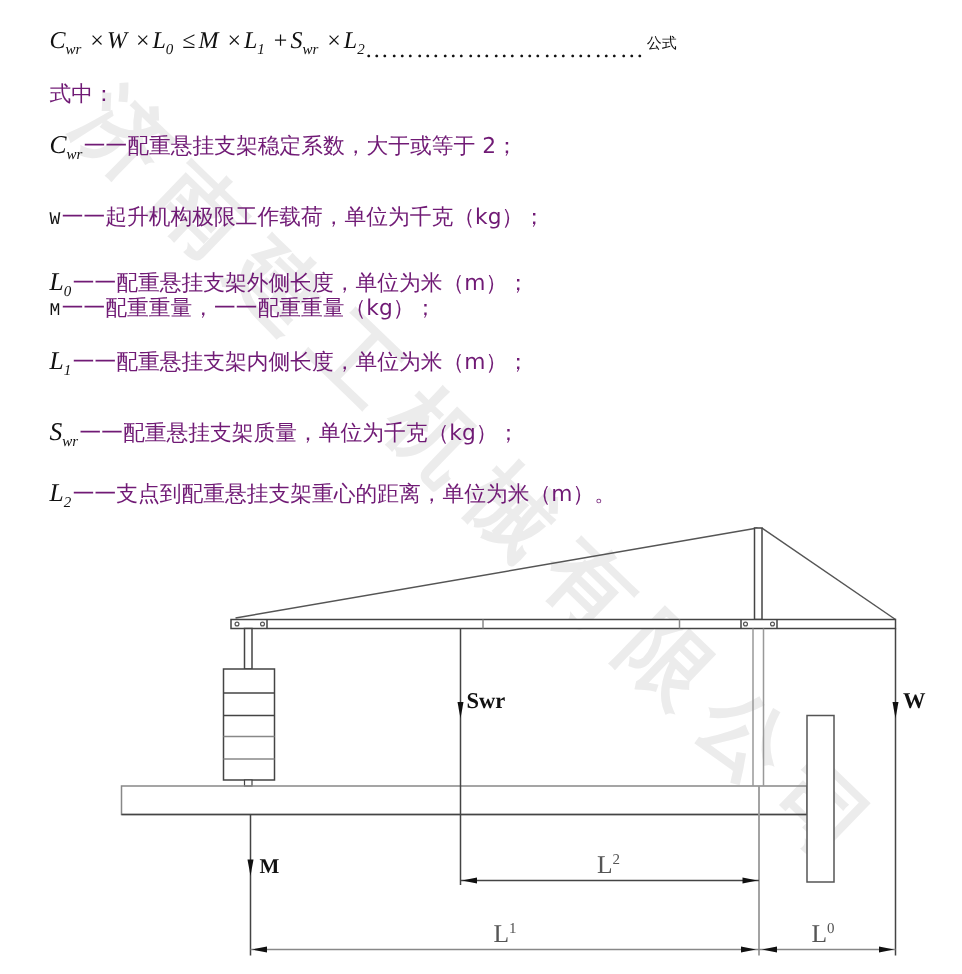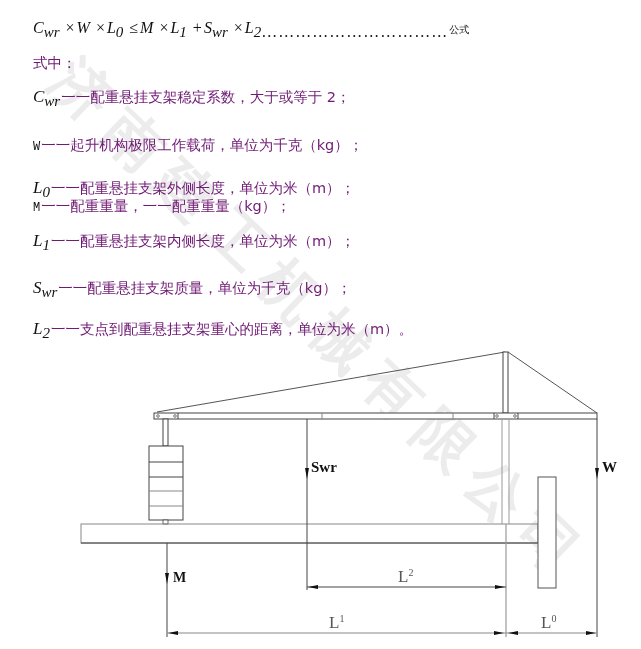--- a/index.html
+++ b/index.html
@@ -6,21 +6,21 @@
   body { width: 641px; height: 649px; position: relative; overflow: hidden;
          font-family: "Liberation Serif", "DejaVu Serif", serif; color: #111; }
   .watermark { position: absolute; left: -80px; top: 285px; width: 800px; height: 70px;
                transform: rotate(44deg); transform-origin: 50% 50%;
                font-family: "DejaVu Sans", sans-serif; font-weight: bold; font-size: 58px;
                letter-spacing: 14px; color: #ececec; text-align: center; white-space: nowrap;
                line-height: 70px; z-index: 0; user-select: none; }
   .line { position: absolute; left: 33px; height: 20px; line-height: 20px; white-space: nowrap;
           font-size: 15px; z-index: 1; }
   .formula { font-style: italic; font-size: 16px; font-family: "Liberation Serif", serif; }
-  .formula sub, .sym sub { font-size: 15px; vertical-align: -4px; font-style: italic; }
+  .formula sub, .sym sub { font-size: 10px; vertical-align: -4px; font-style: italic; }
   .op { font-style: normal; margin: 0 2px; }
   .leader { display: inline-block; width: 188px; overflow: hidden; vertical-align: bottom;
             font-style: normal; letter-spacing: 1px; }
   .flabel { font-style: normal; font-family: "DejaVu Sans", sans-serif; font-size: 10px; }
   .cn { font-family: "DejaVu Sans", sans-serif; font-size: 14.5px; color: #701a75; }
   .sym { font-family: Liberation Serif, serif; font-style: italic; font-size: 17px; margin-right: 1px; }
   .sym.plain { font-family: "Liberation Mono", monospace; font-style: normal; font-size: 12px; }
   .diagram { position: absolute; left: 0; top: 0; width: 641px; height: 649px; z-index: 2; }
   .diagram text { font-family: "Liberation Serif", serif; }
 </style>

